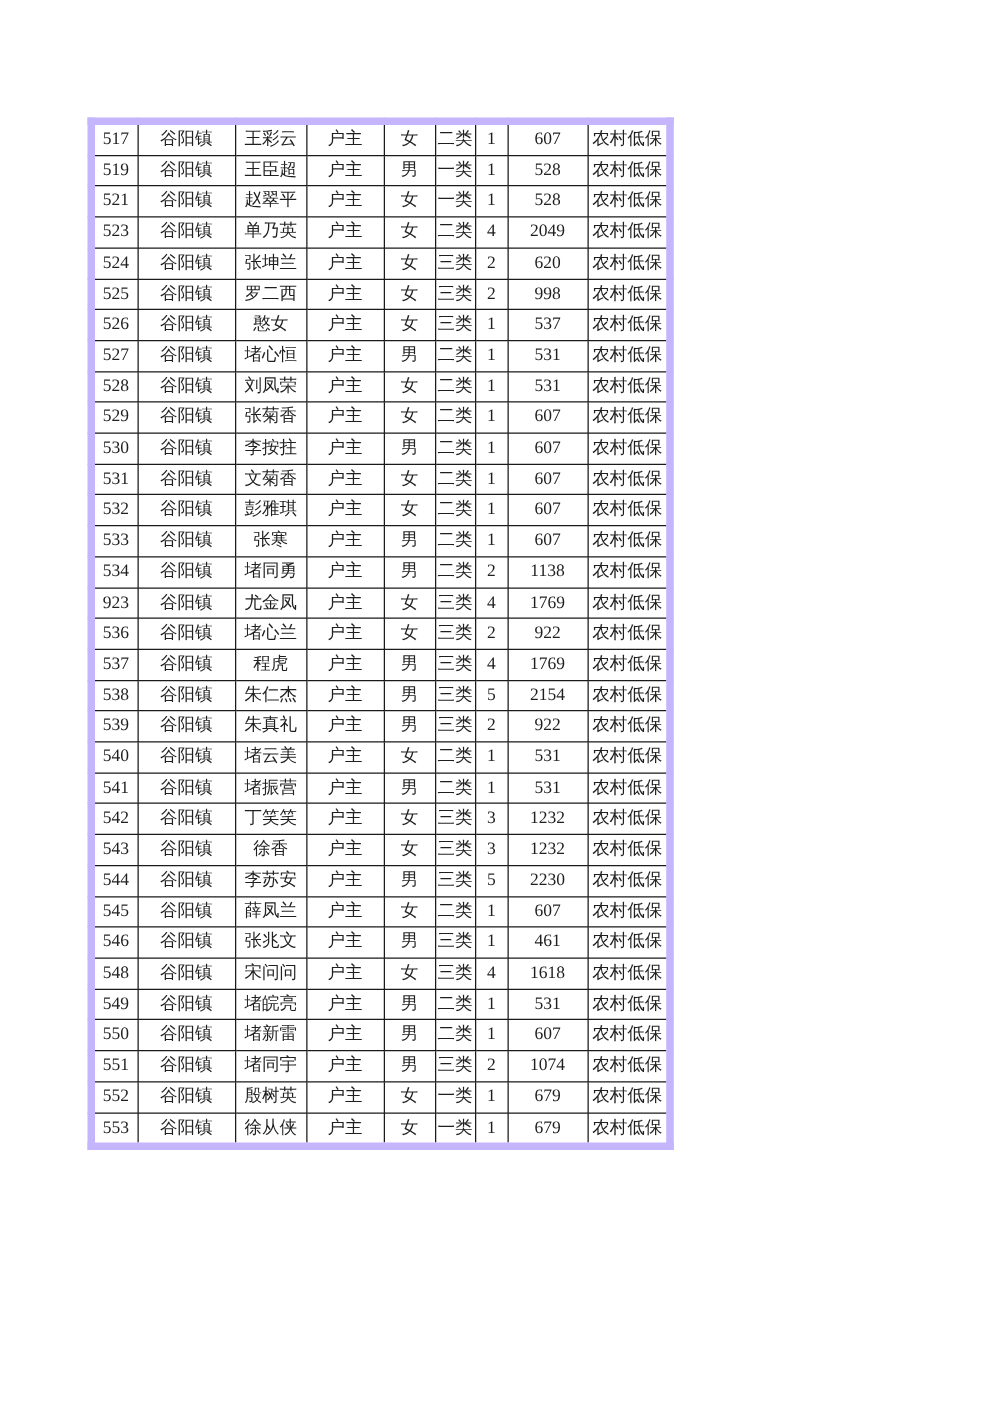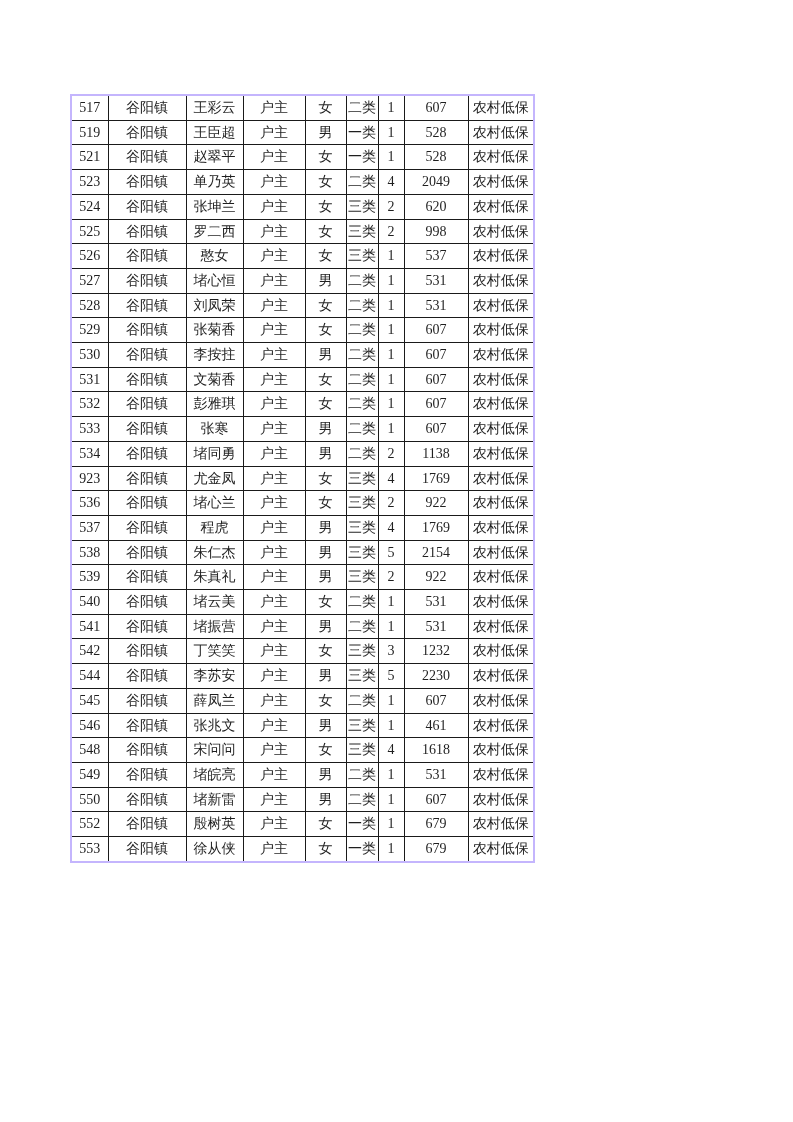--- a/index.html
+++ b/index.html
@@ -16,21 +16,21 @@
     font-family: "Liberation Serif", "DejaVu Serif", serif;
     overflow: hidden;
   }
   table.roster {
     position: absolute;
     left: 70px;
     top: 94px;
     width: 463px;
     border-collapse: collapse;
     table-layout: fixed;
-    border: 2px solid #c4b5fd;
+    border: 6px solid #c4b5fd;
   }
   table.roster td {
     border: 1px solid #1a1a1a;
     height: 23.7px;
     padding: 0;
     text-align: center;
     vertical-align: middle;
     font-size: 14px;
     line-height: 23.7px;
     color: #1f1f1f;
@@ -312,20 +312,31 @@
         <td>谷阳镇</td>
         <td>丁笑笑</td>
         <td>户主</td>
         <td>女</td>
         <td>三类</td>
         <td>3</td>
         <td>1232</td>
         <td>农村低保</td>
       </tr>
         <tr>
+        <td>543</td>
+        <td>谷阳镇</td>
+        <td>徐香</td>
+        <td>户主</td>
+        <td>女</td>
+        <td>三类</td>
+        <td>3</td>
+        <td>1232</td>
+        <td>农村低保</td>
+      </tr>
+        <tr>
         <td>544</td>
         <td>谷阳镇</td>
         <td>李苏安</td>
         <td>户主</td>
         <td>男</td>
         <td>三类</td>
         <td>5</td>
         <td>2230</td>
         <td>农村低保</td>
       </tr>
@@ -375,20 +386,31 @@
       </tr>
         <tr>
         <td>550</td>
         <td>谷阳镇</td>
         <td>堵新雷</td>
         <td>户主</td>
         <td>男</td>
         <td>二类</td>
         <td>1</td>
         <td>607</td>
+        <td>农村低保</td>
+      </tr>
+        <tr>
+        <td>551</td>
+        <td>谷阳镇</td>
+        <td>堵同宇</td>
+        <td>户主</td>
+        <td>男</td>
+        <td>三类</td>
+        <td>2</td>
+        <td>1074</td>
         <td>农村低保</td>
       </tr>
         <tr>
         <td>552</td>
         <td>谷阳镇</td>
         <td>殷树英</td>
         <td>户主</td>
         <td>女</td>
         <td>一类</td>
         <td>1</td>

